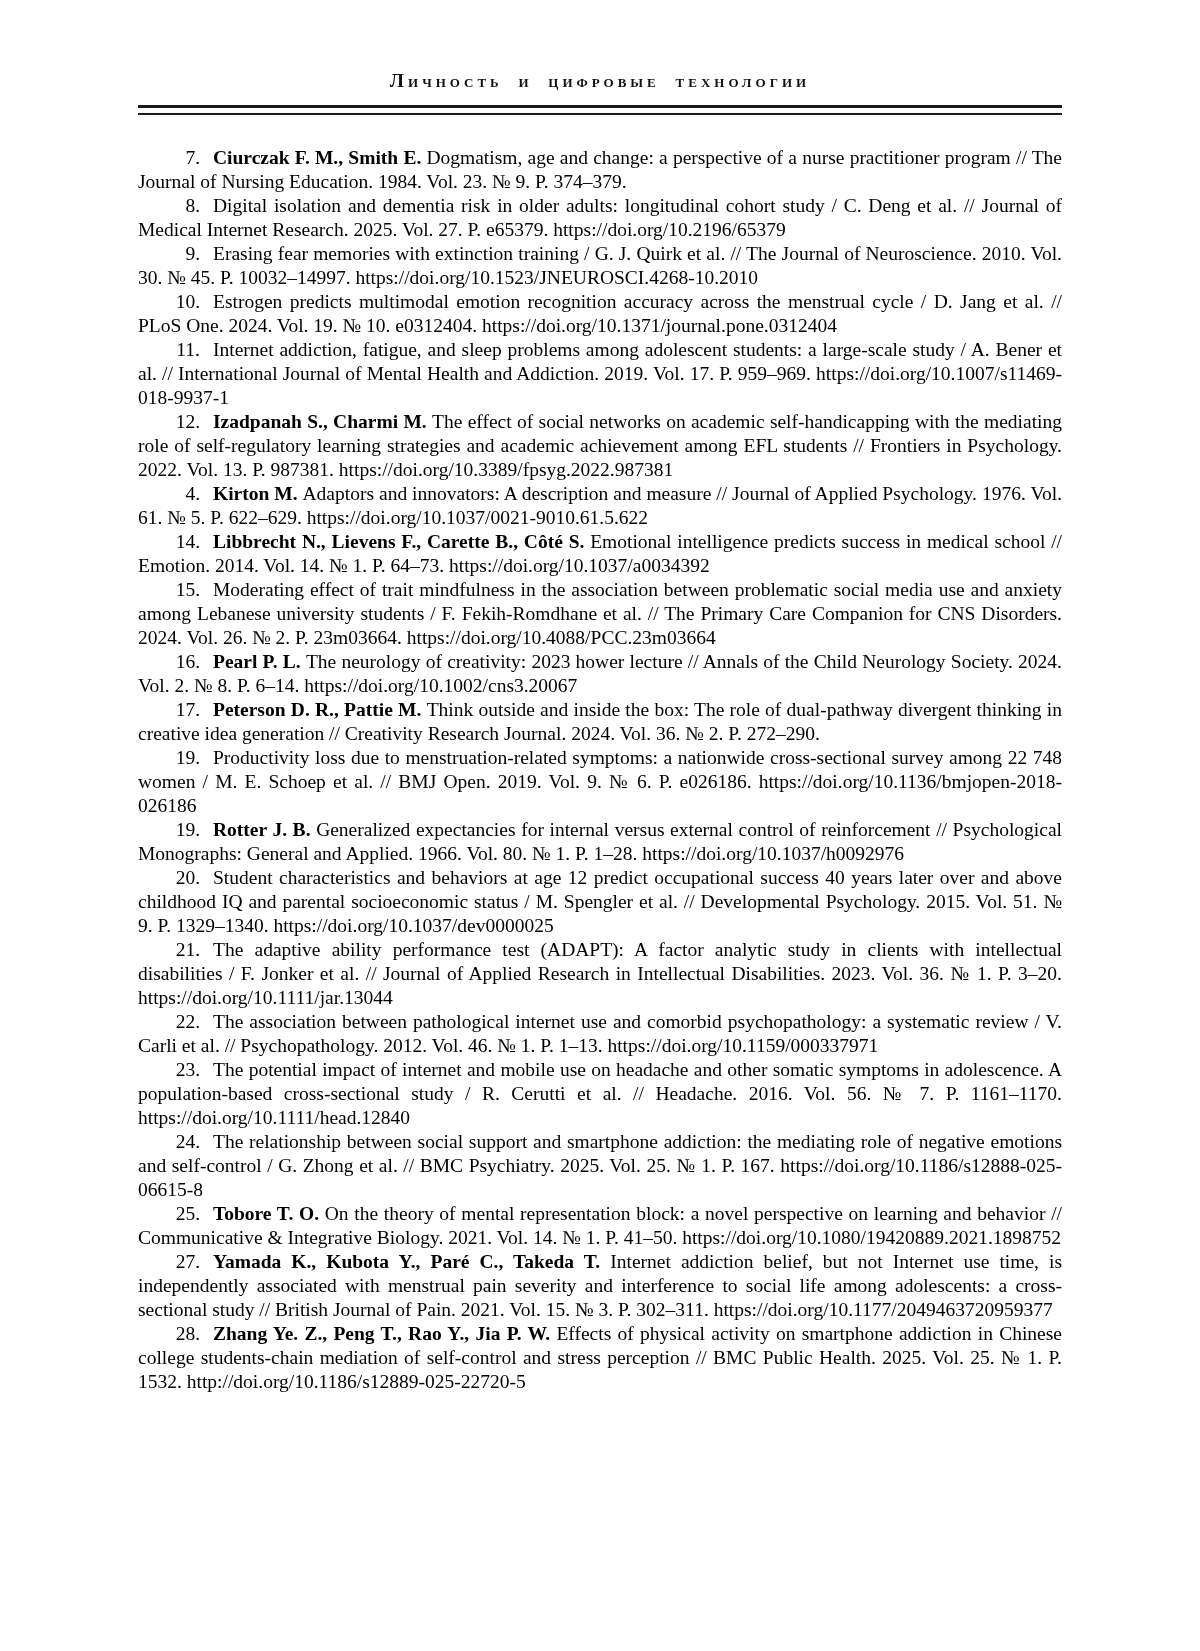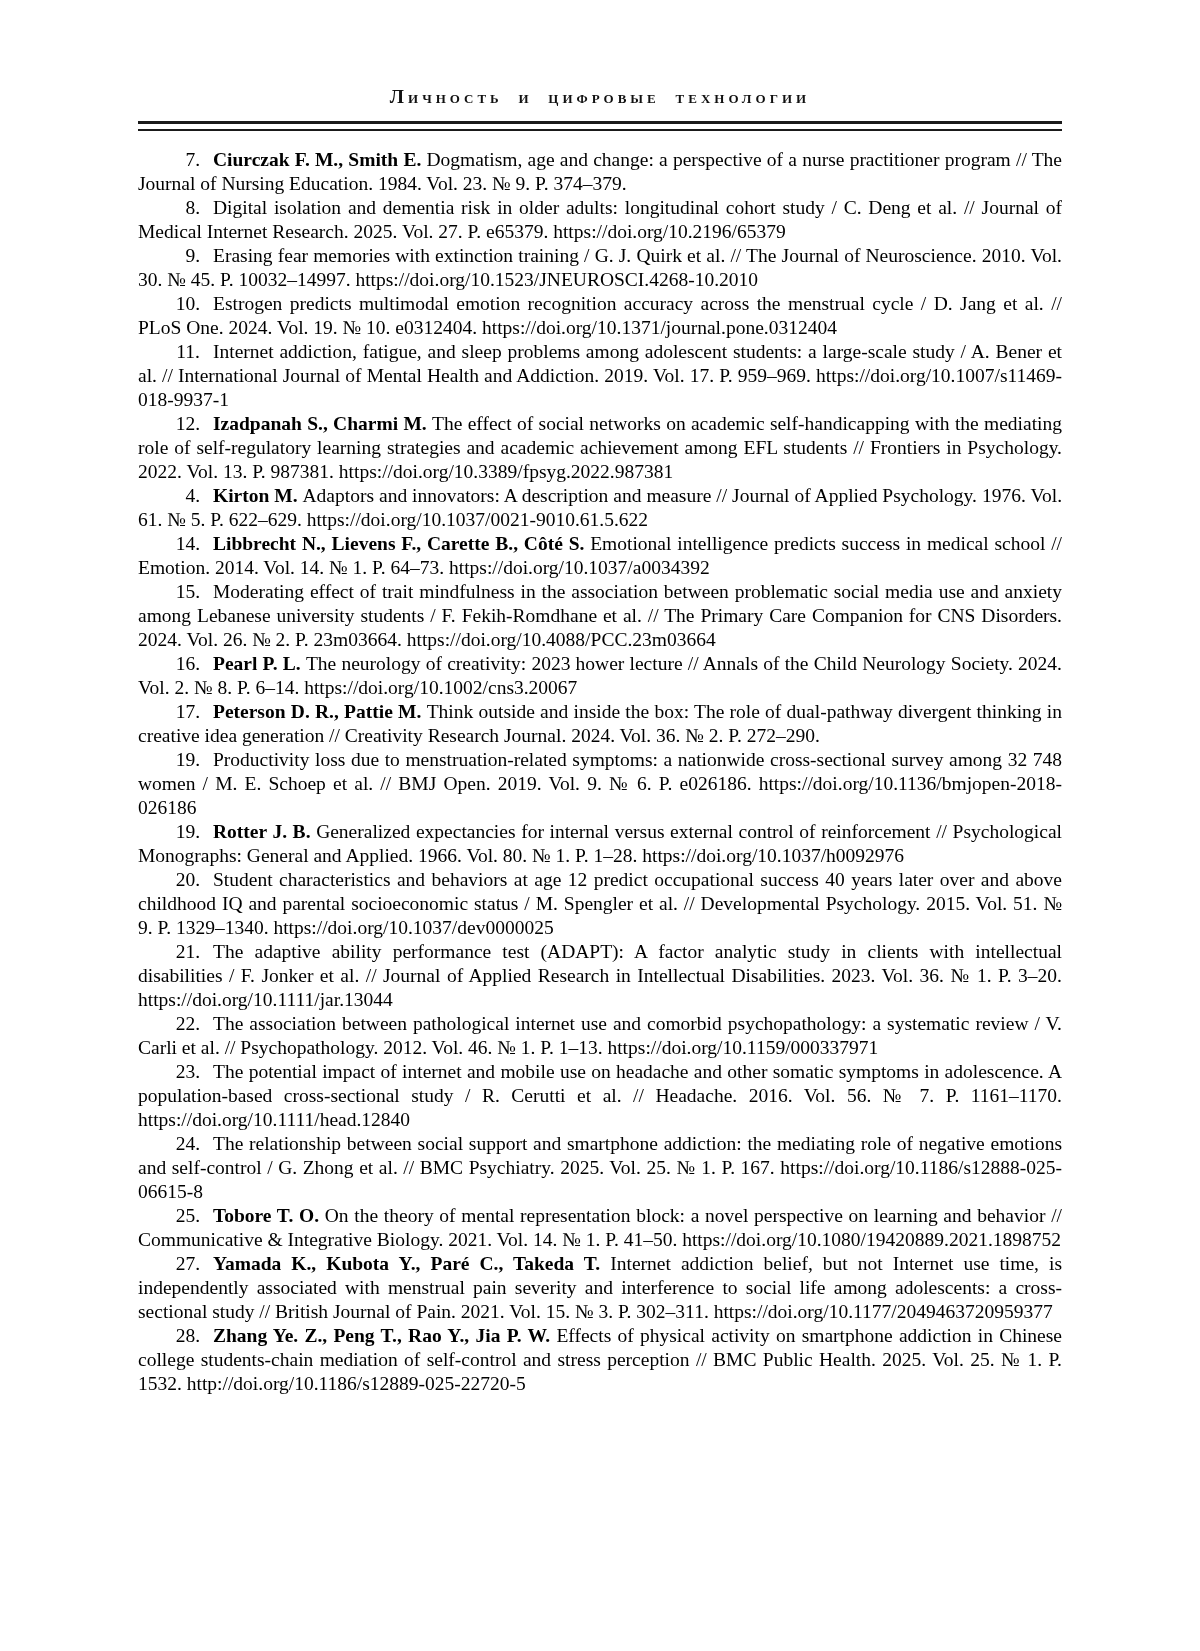--- a/index.html
+++ b/index.html
@@ -7,21 +7,21 @@
     padding: 0;
     background: #ffffff;
     color: #000000;
     font-family: "Liberation Serif", "DejaVu Serif", serif;
   }
   .page {
     position: relative;
     width: 1200px;
     height: 1444px;
     box-sizing: border-box;
-    padding: 16px 138px;
+    padding: 0 138px;
     overflow: hidden;
     background: #ffffff;
   }
   .running-head {
     margin-top: 70px;
     text-align: center;
     font-weight: 700;
     font-variant: small-caps;
     font-size: 19px;
     letter-spacing: 4px;
@@ -32,21 +32,21 @@
     margin-top: 13px;
   }
   .rule {
     height: 2.5px;
     background: #1a1a1a;
   }
   .rule + .rule {
     margin-top: 5px;
   }
   .refs {
-    margin-top: 17px;
+    margin-top: 31px;
     font-size: 19.5px;
     line-height: 24px;
     text-align: justify;
     overflow-wrap: anywhere;
   }
   p.ref {
     margin: 0;
     text-indent: 34px;
   }
   .ref-num {
@@ -120,21 +120,21 @@
 
   <p class="ref">
     <span class="ref-num">16.</span><span class="ref-authors">Pearl P. L. </span><span class="ref-text">The neurology of creativity: 2023 hower lecture // Annals of the Child Neurology Society. 2024. Vol. 2. № 8. P. 6–14. https://doi.org/10.1002/cns3.20067</span>
   </p>
 
   <p class="ref">
     <span class="ref-num">17.</span><span class="ref-authors">Peterson D. R., Pattie M. </span><span class="ref-text">Think outside and inside the box: The role of dual-pathway divergent thinking in creative idea generation // Creativity Research Journal. 2024. Vol. 36. № 2. P. 272–290.</span>
   </p>
 
   <p class="ref">
-    <span class="ref-num">19.</span><span class="ref-text">Productivity loss due to menstruation-related symptoms: a nationwide cross-sectional survey among 32 748 women / M. E. Schoep et al. // BMJ Open. 2019. Vol. 9. № 6. P. e026186. https://doi.org/10.1136/bmjopen-2018-026186</span>
+    <span class="ref-num">19.</span><span class="ref-text">Productivity loss due to menstruation-related symptoms: a nationwide cross-sectional survey among 22 748 women / M. E. Schoep et al. // BMJ Open. 2019. Vol. 9. № 6. P. e026186. https://doi.org/10.1136/bmjopen-2018-026186</span>
   </p>
 
   <p class="ref">
     <span class="ref-num">19.</span><span class="ref-authors">Rotter J. B. </span><span class="ref-text">Generalized expectancies for internal versus external control of reinforcement // Psychological Monographs: General and Applied. 1966. Vol. 80. № 1. P. 1–28. https://doi.org/10.1037/h0092976</span>
   </p>
 
   <p class="ref">
     <span class="ref-num">20.</span><span class="ref-text">Student characteristics and behaviors at age 12 predict occupational success 40 years later over and above childhood IQ and parental socioeconomic status / M. Spengler et al. // Developmental Psychology. 2015. Vol. 51. № 9. P. 1329–1340. https://doi.org/10.1037/dev0000025</span>
   </p>
 

